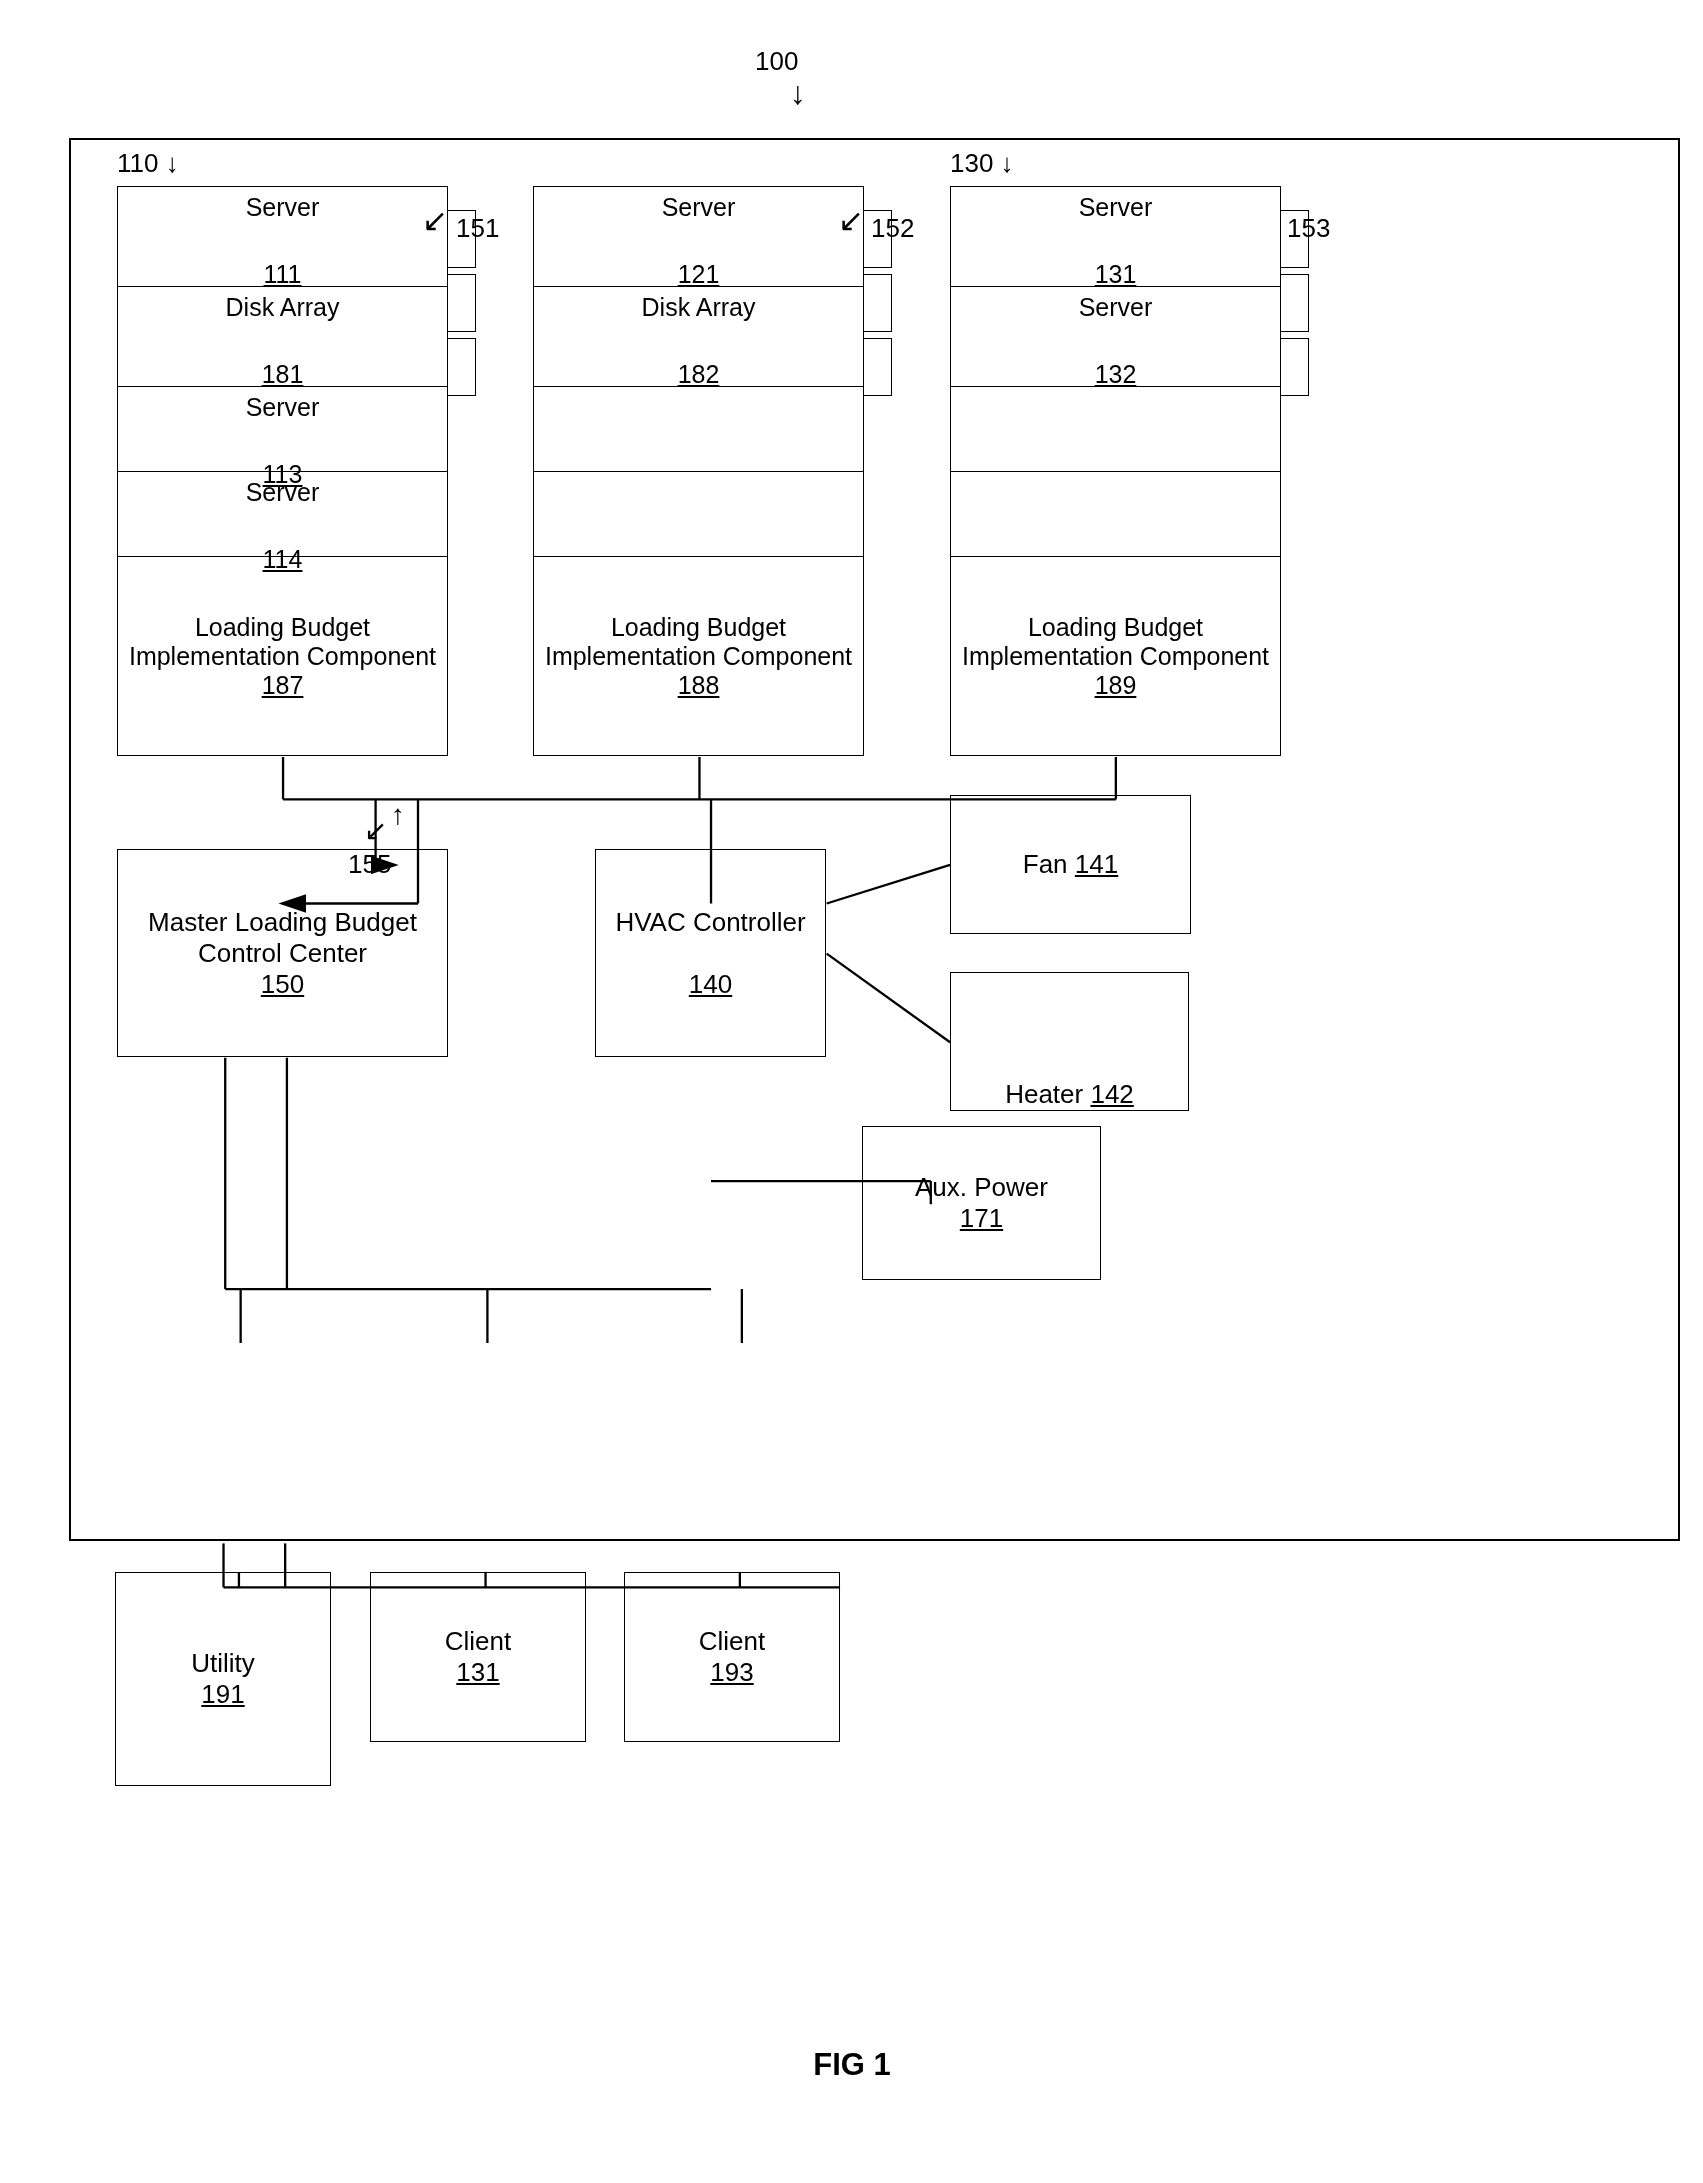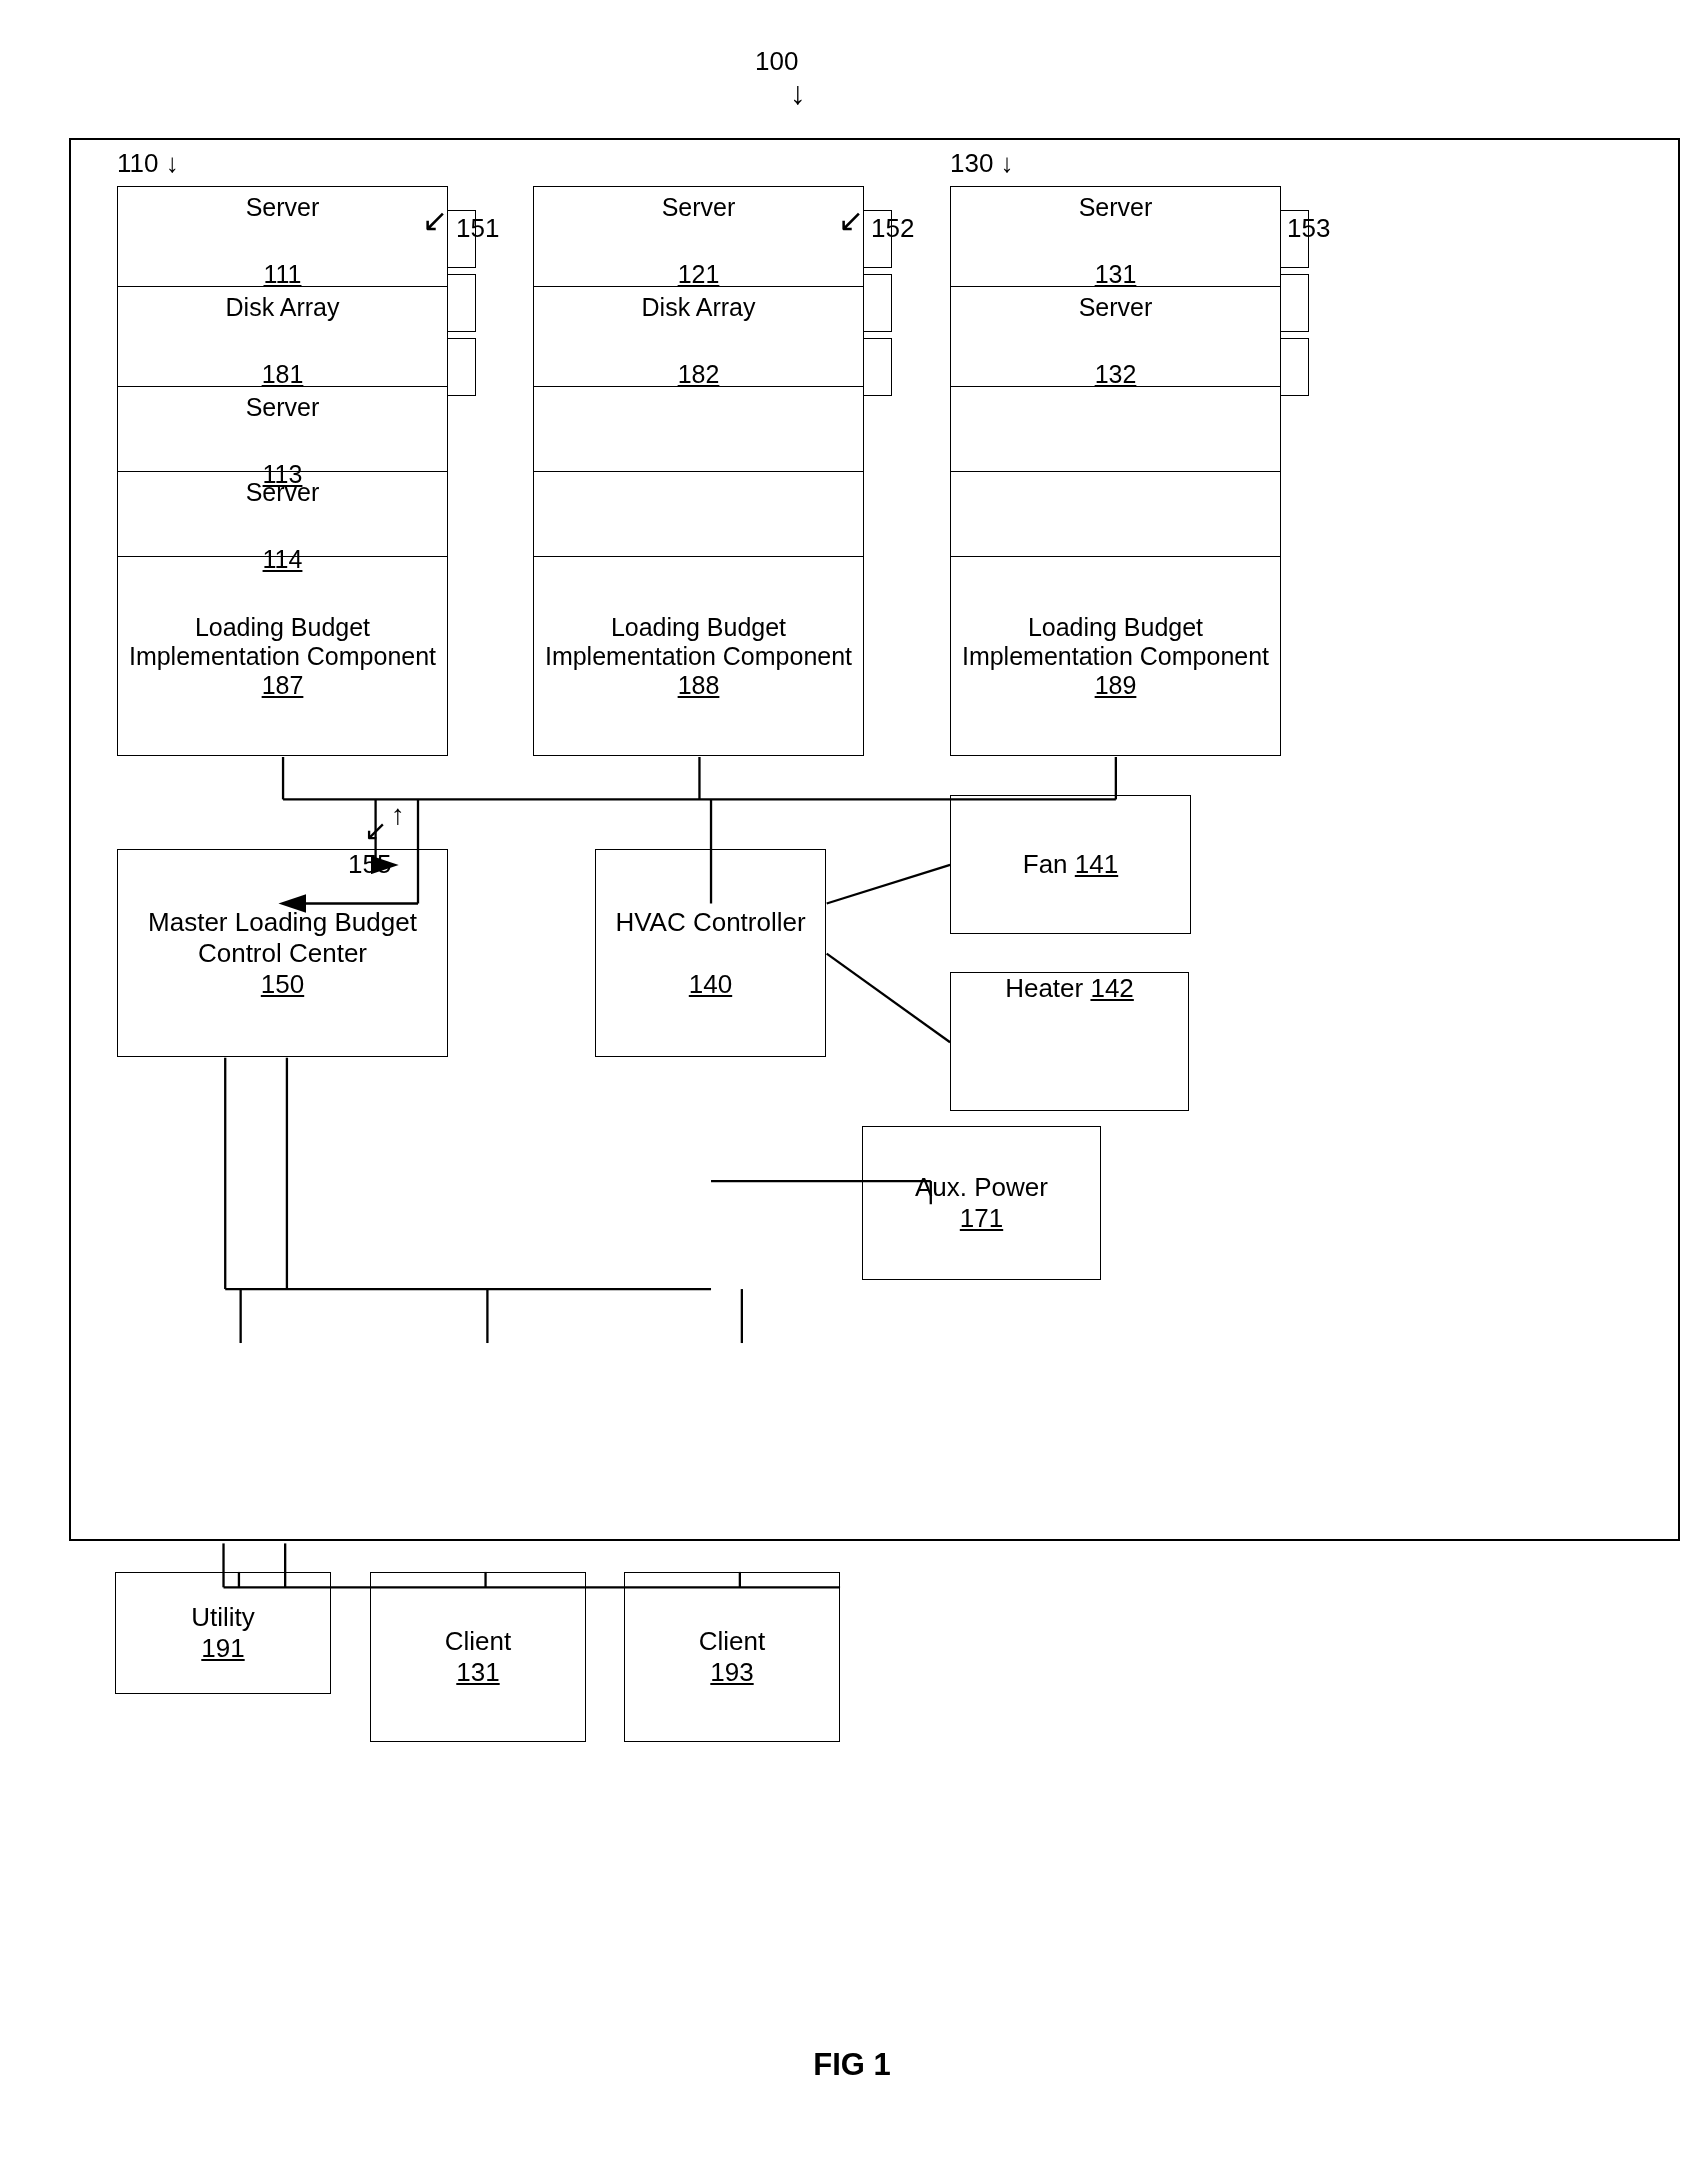--- a/index.html
+++ b/index.html
@@ -144,21 +144,21 @@
 
     
     .heater-box {
       position: absolute;
       top: 832px;
       left: 879px;
       width: 239px;
       height: 139px;
       border: 1.9px solid #000;
       display: flex;
-      align-items: flex-start;
+      align-items: flex-end;
       justify-content: center;
       font-size: 26px;
     }
 
     .heater-box u { font-size: 26px; }
 
     
     .aux-box {
       position: absolute;
       top: 986px;
@@ -176,21 +176,21 @@
     }
 
     .aux-box u { font-size: 26px; }
 
     
     .utility-box {
       position: absolute;
       top: 1202px;
       left: 46px;
       width: 216px;
-      height: 122px;
+      height: 214px;
       border: 1.9px solid #000;
       display: flex;
       align-items: center;
       justify-content: center;
       flex-direction: column;
       text-align: center;
       font-size: 26px;
     }
 
     .utility-box u { font-size: 26px; }

